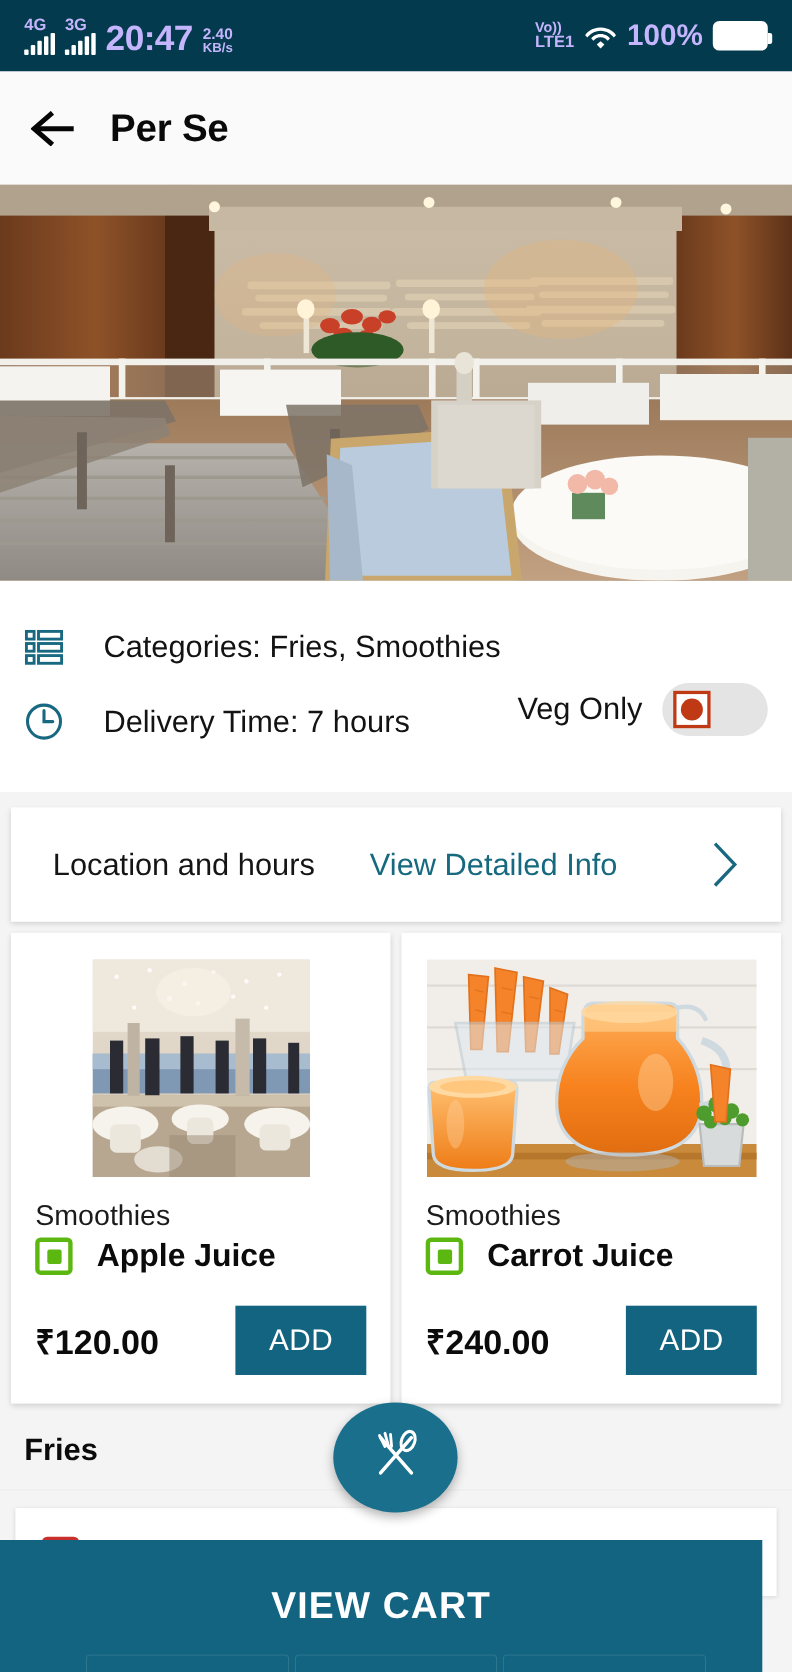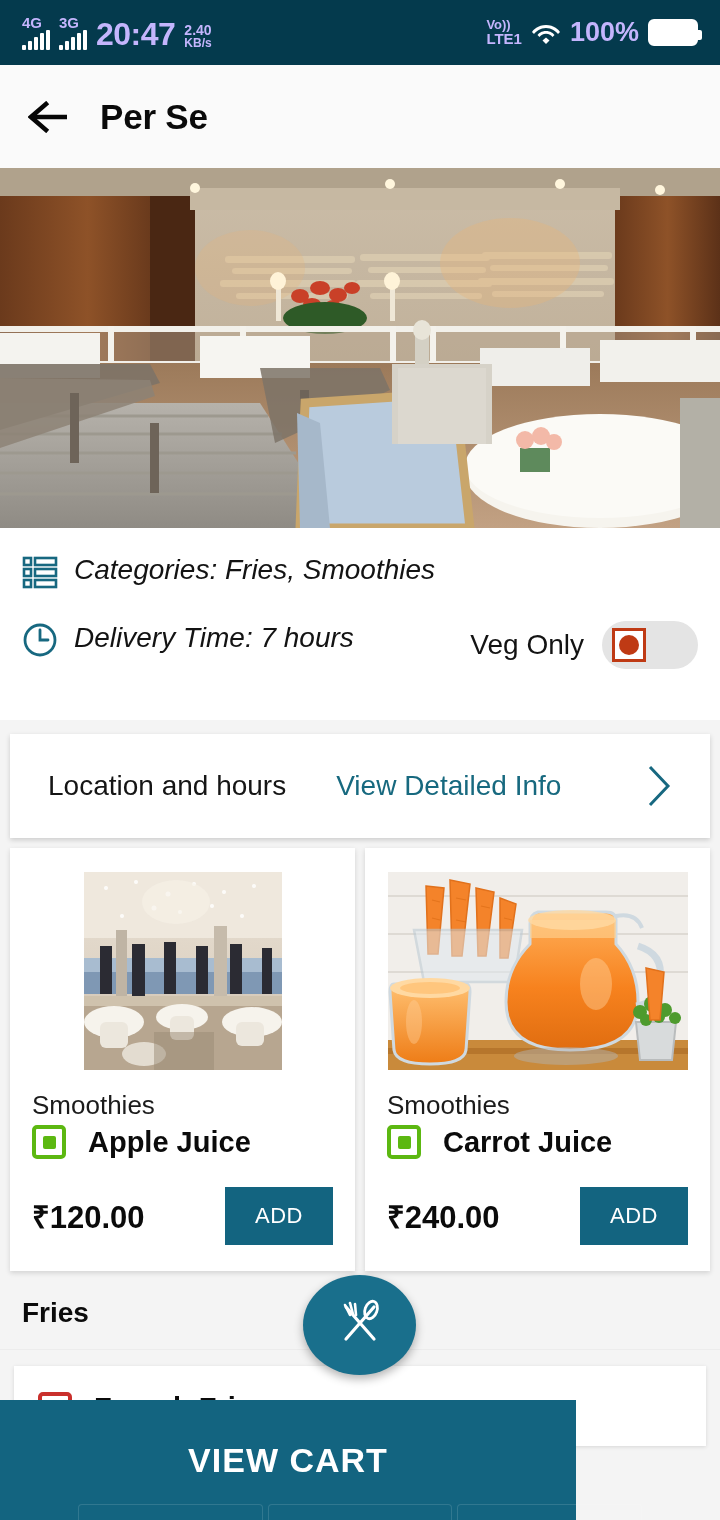--- a/index.html
+++ b/index.html
@@ -53,21 +53,21 @@
   .app-title { font-size: 35px; font-weight: bold; color: #0a0a0a; letter-spacing: -0.2px; }
 
   
   .hero { width: 720px; height: 360px; position: relative; overflow: hidden; background: #8a6a4e; }
   .hero svg { display: block; width: 720px; height: 360px; }
 
   
   .info {
     background: #fff; padding: 26px 0 30px 0; position: relative;
   }
-  .info-row { display: flex; gap: 16px; padding: 0 22px; height: 68px; font-style: italic; }
+  .info-row { display: flex; align-items: center; gap: 36px; padding: 0 22px; height: 68px; }
   .info-icon { width: 36px; height: 36px; flex: none; }
   .info-text { font-size: 28px; color: #131313; }
   .vegwrap {
     position: absolute; right: 22px; top: 93px;
     display: flex; align-items: center; gap: 18px;
   }
   .veg-label { font-size: 28px; color: #131313; }
   .toggle {
     width: 96px; height: 48px; background: #e4e4e4; border-radius: 24px;
     position: relative; display: flex; align-items: center;
@@ -108,21 +108,21 @@
     width: 34px; height: 34px; border: 4px solid #5cb811; border-radius: 5px;
     display: flex; align-items: center; justify-content: center; flex: none;
   }
   .veg-box .d { width: 13px; height: 13px; background: #5cb811; border-radius: 2px; }
   .nonveg-box-sm { border-color: #c9302c; }
   .nonveg-box-sm .d { background: #c9302c; }
   .pname { font-size: 29px; font-weight: bold; color: #0b0b0b; }
   .pricerow { display: flex; align-items: center; justify-content: space-between; margin-top: 28px; }
   .price { font-size: 31px; font-weight: bold; color: #0b0b0b; }
   .addbtn {
-    background: #136480; color: #fff; font-size: 22px; letter-spacing: 0.5px;
+    background: #136480; color: #fff; font-size: 27px; letter-spacing: 0.5px;
     padding: 16px 30px; border: none; font-family: inherit;
   }
 
   
   .section-head {
     padding: 26px 22px 20px 22px; font-size: 28px; font-weight: bold; color: #0b0b0b;
     border-bottom: 1px solid #ececec; background: #f4f4f4;
   }
   .clipped-card {
     margin: 16px 14px 0 14px; background: #fff; height: 80px; overflow: hidden;
@@ -134,21 +134,21 @@
   
   .fab {
     position: absolute; left: 303px; top: 1275px; width: 113px; height: 100px;
     border-radius: 50%; background: #196f8c;
     display: flex; align-items: center; justify-content: center;
     box-shadow: 0 4px 10px rgba(0,0,0,0.3);
   }
 
   
   .viewcart {
-    position: absolute; left: 0; bottom: 0; width: 576px; height: 120px;
+    position: absolute; left: 0; bottom: 0; width: 693px; height: 120px;
     background: #136480; display: flex; align-items: center; justify-content: center;
   }
   .viewcart span { color: #fff; font-size: 34px; font-weight: bold; letter-spacing: 1px; }
   .navhints {
     position: absolute; left: 0; bottom: 0; width: 720px; height: 16px;
     display: flex; gap: 5px; padding: 0 78px;
   }
   .navhints i { flex: 1; border: 1px solid rgba(255,255,255,0.13); border-bottom: none; border-radius: 4px 4px 0 0; }
 </style>
 </head>

